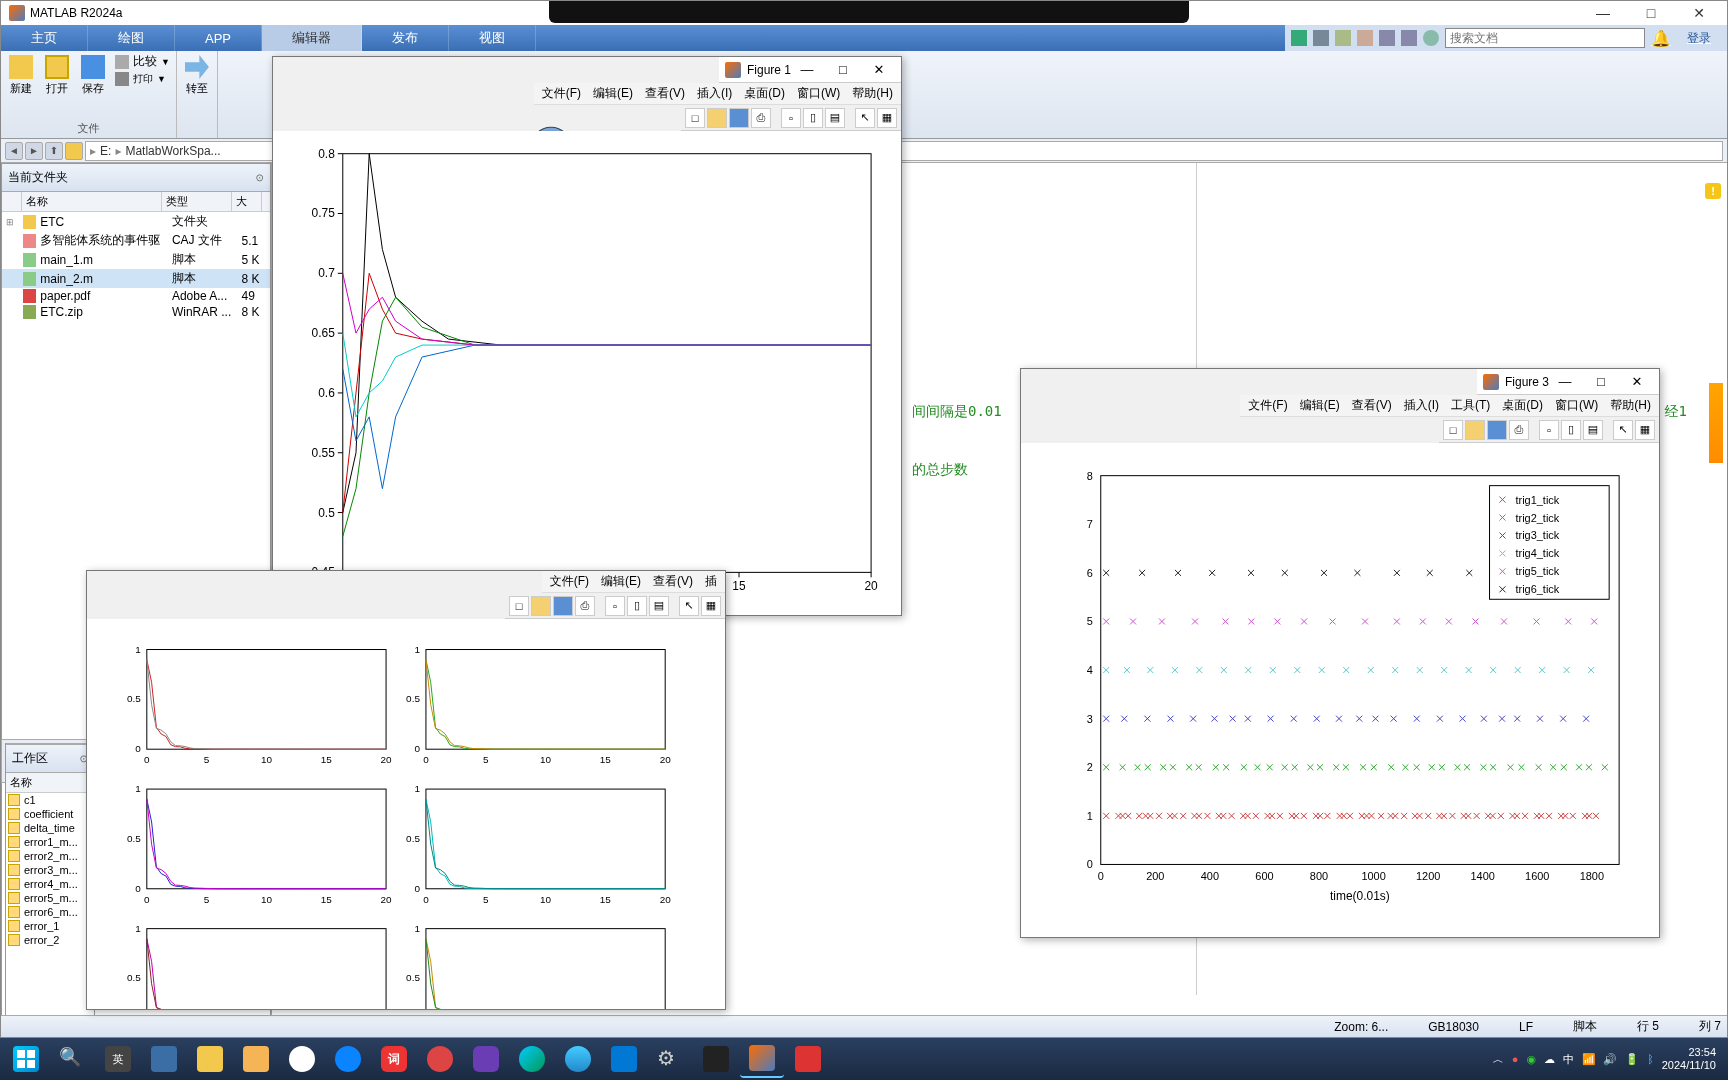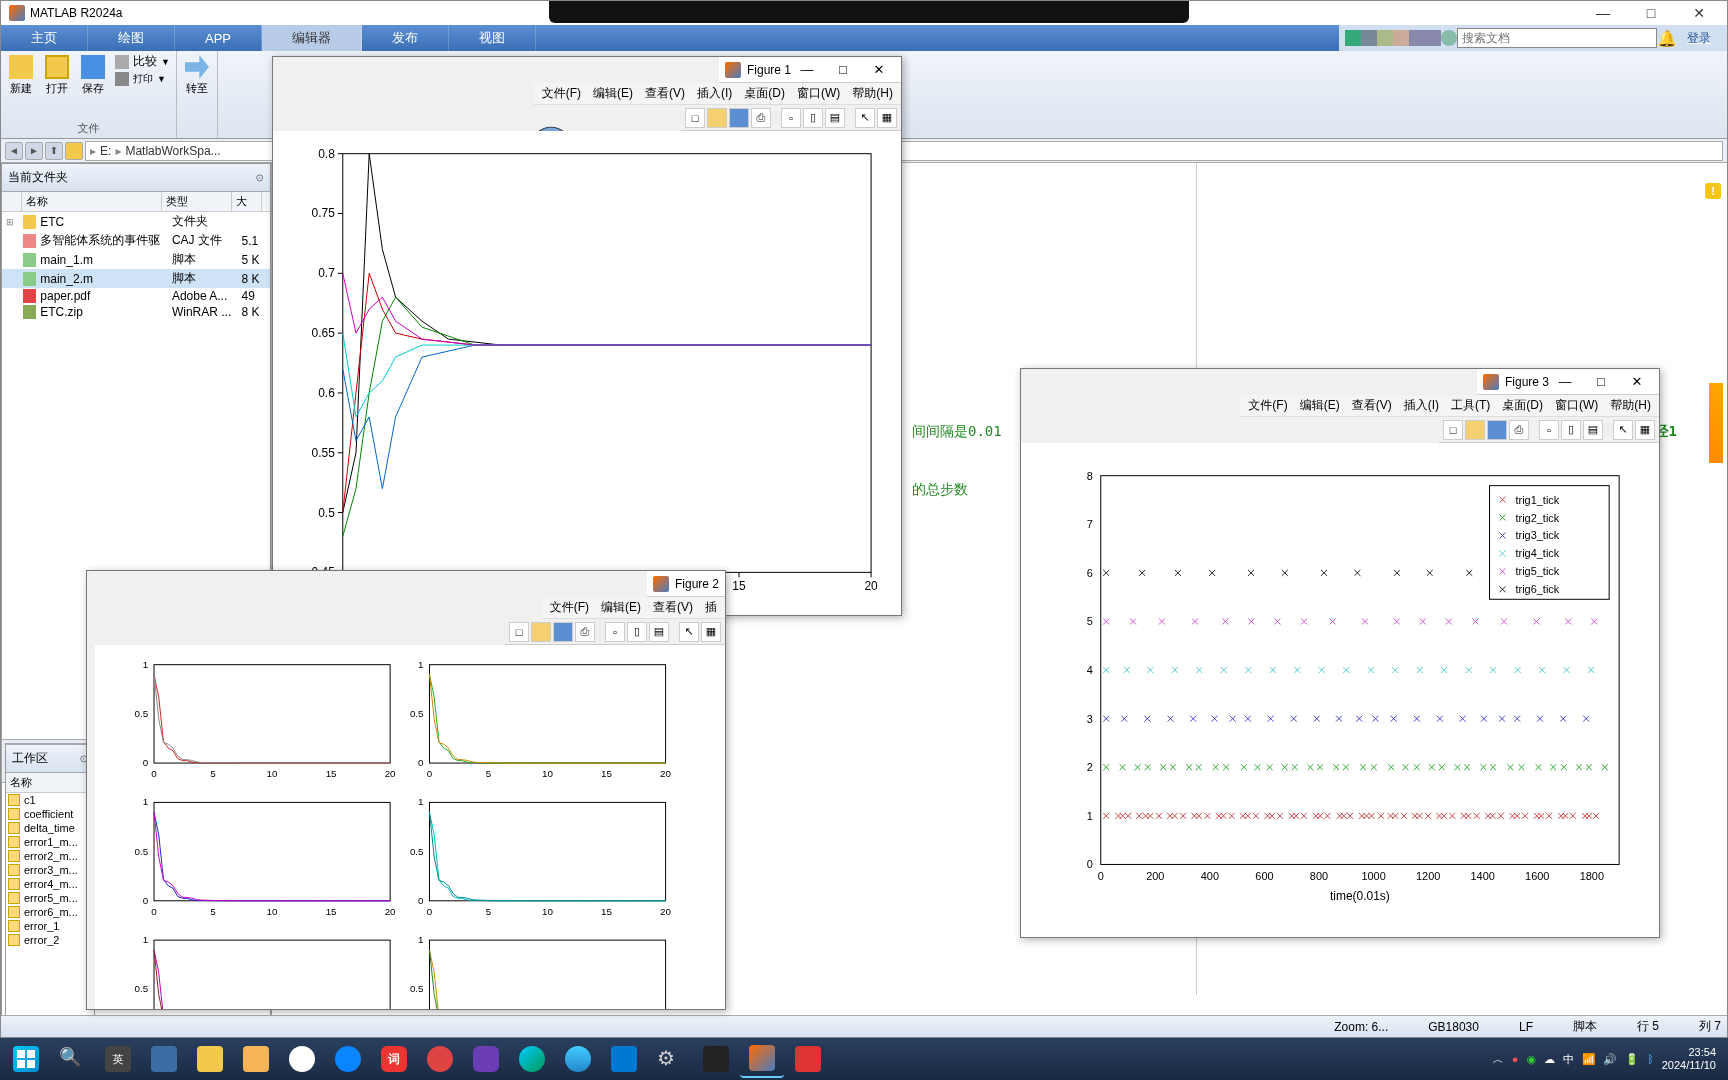--- a/index.html
+++ b/index.html
@@ -11,21 +11,21 @@
 .titlebar .left { display: flex; align-items: center; gap: 5px; }
 .titlebar .icon { width: 16px; height: 16px; background: linear-gradient(135deg,#ff6b00,#4a7cbf); border-radius: 2px; }
 .titlebar .controls { display: flex; gap: 8px; }
 .titlebar .controls span { width: 40px; text-align: center; cursor: pointer; font-size: 14px; color: #333; }
 
 .blackbar { position: absolute; top: 0; left: 548px; width: 640px; height: 22px; background: #111; border-radius: 0 0 6px 6px; }
 
 .ribbon-tabs { height: 26px; background: linear-gradient(#5a8fd4,#3b6fb5); display: flex; align-items: stretch; color: #fff; }
 .ribbon-tabs .tab { padding: 4px 30px; display: flex; align-items: center; border-right: 1px solid rgba(255,255,255,0.2); cursor: pointer; font-size: 13px;}
 .ribbon-tabs .tab.sub { background: #b8cce8; color: #333; }
-.ribbon-tabs .qat { margin-left: auto; display: flex; align-items: center; gap: 0; padding: 0 6px; background: #d1dff0; text-decoration: underline;}
+.ribbon-tabs .qat { margin-left: auto; display: flex; align-items: center; gap: 6px; padding: 0 6px; background: #d1dff0; text-decoration: underline;}
 .ribbon-tabs .qat .qicon { width: 16px; height: 16px; display:inline-block;}
 .ribbon-tabs .search { width: 200px; height: 20px; background: #fff; border: 1px solid #888; padding: 0 4px; font-size:12px; color:#888;}
 .ribbon-tabs .login { padding: 0 10px; color: #2a5a9a; background:#d1dff0;}
 
 .toolstrip { height: 88px; background: linear-gradient(#f0f4fa,#dde5f0); border-bottom: 1px solid #999; display: flex; }
 .tool-group { display: flex; flex-direction: column; padding: 2px 6px; border-right: 1px solid #bbb;}
 .tool-row { display: flex; gap: 8px; }
 .tool-btn { display: flex; flex-direction: column; align-items: center; gap: 2px; padding: 2px; cursor: pointer; }
 .tool-btn .ticon { width: 24px; height: 24px; }
 .tool-btn .tlabel { font-size: 11px; }
@@ -50,21 +50,21 @@
 .file-row.selected { background:#cfe3f7;}
 .file-row .ficon { width:14px; height:14px; display:inline-block;}
 
 .workspace-panel { position:absolute; bottom:0; left:4px; width:90px; top:580px; border-top:2px solid #aaa;}
 .ws-list .wrow { display:flex; align-items:center; gap:4px; padding:1px 2px; font-size:11px;}
 .ws-icon { width:12px; height:12px; background:#ffd97a; border:1px solid #c9a500;}
 
 .editor-area { position:absolute; left:270px; right:0; top:0; bottom:22px; background:#fff; border-left:1px solid #aaa;}
 .editor-tab { height:20px; background:#e8edf5; border-bottom:1px solid #aaa; display:flex; align-items:center; padding:0 6px; justify-content:space-between;}
 .editor-body { position:relative; height:calc(100% - 20px); background:#fff;}
-.editor-body .green { color:#228B22; font-family:monospace; font-size:14px; position:absolute;margin-top:20px;}
+.editor-body .green { color:#228B22; font-family:monospace; font-size:14px; position:absolute;}
 .editor-body .gutter-warn { position:absolute; right:6px; top:20px; width:16px; height:16px; background:#f5c518; border-radius:3px; display:flex;align-items:center;justify-content:center;color:#fff;font-weight:bold;font-size:11px;}
 .editor-body .orangebar { position:absolute; right:4px; top:220px; width:14px; height:80px; background:linear-gradient(#ffa500, #ff8c00);}
 .editor-body .edgeline { position:absolute; right:530px; top:0; bottom:0; border-left:1px solid #ccc;}
 
 .status-bar { position:absolute; bottom:0; left:0; right:0; height:22px; background:linear-gradient(#eef3fa,#d8e2f0); border-top:1px solid #aaa; display:flex; align-items:center; font-size:12px; padding:0 6px; gap:40px;}
 .status-bar .spacer {flex:1;}
 
 
 .figure-window { position:absolute; background:#f0f0f0; border:1px solid #777; box-shadow:2px 2px 8px rgba(0,0,0,0.3); display:flex; flex-direction:column;align-items:flex-end;}
 .fig-title { height:26px; background:#fff; display:flex; align-items:center; padding:0 6px; justify-content:space-between; border-bottom:1px solid #ccc;}
@@ -304,21 +304,21 @@
             <span>error_2</span>
           </div>
         </div>
     </div>
 
     <div class="editor-area">
       <div class="editor-body">
          <div class="edgeline"></div>
          <div class="green" style="top:240px;left:640px;">间间隔是0.01</div>
          <div class="green" style="top:298px;left:640px;">的总步数</div>
-         <div class="green" style="top:240px; right:50px;font-weight:bold;">经1</div>
+         <div class="green" style="top:240px; right:40px;">经1</div>
          <div class="gutter-warn">!</div>
          <div class="orangebar"></div>
       </div>
     </div>
 
     <div class="status-bar">
       <span></span>
         <span class="spacer"></span>
       <span>Zoom: 6...</span>
       <span>GB18030</span>
@@ -406,26 +406,20 @@
         <path d="M70,380L83.25,260.00000000000006L96.5,140.0000000000001L109.75,176L123,200L149.5,206L202.5,212.00000000000003L600,212.00000000000003" fill="none" stroke="#c00" stroke-width="1"></path>
         <path d="M70,404.00000000000006L83.25,356L96.5,260.00000000000006L109.75,188L123,164L149.5,194L202.5,212.00000000000003L600,212.00000000000003" fill="none" stroke="#080" stroke-width="1"></path>
         <path d="M70,236.00000000000006L83.25,307.99999999999994L96.5,284.00000000000006L109.75,356L123,284.00000000000006L149.5,224.00000000000003L202.5,212.00000000000003L600,212.00000000000003" fill="none" stroke="#06c" stroke-width="1"></path>
         <path d="M70,200L83.25,284.00000000000006L96.5,260.00000000000006L109.75,248.00000000000006L123,224.00000000000003L149.5,212.00000000000003L202.5,212.00000000000003L600,212.00000000000003" fill="none" stroke="#0cc" stroke-width="1"></path>
         <path d="M70,140.0000000000001L83.25,200L96.5,176L109.75,164L123,188L149.5,206L202.5,212.00000000000003L600,212.00000000000003" fill="none" stroke="#c0c" stroke-width="1"></path>
       </svg>
   </div>
 </div>
 
 <div class="figure-window" id="figure2">
-  <div class="fig-title">
-    <div style="display:flex;gap:6px;align-items:center;">
-        <span class="ficon"></span>
-        <span>Figure 2</span>
-      </div>
-  </div>
   <div class="fig-menu" id="fig2menu">
       <span>文件(F)</span>
       <span>编辑(E)</span>
       <span>查看(V)</span>
       <span>插</span>
     </div>
   <div class="fig-toolbar">
     <div class="fbtn">□</div>
     <div class="fbtn" style="background:#f5d070;"></div>
     <div class="fbtn" style="background:#5a8fd4;"></div>

